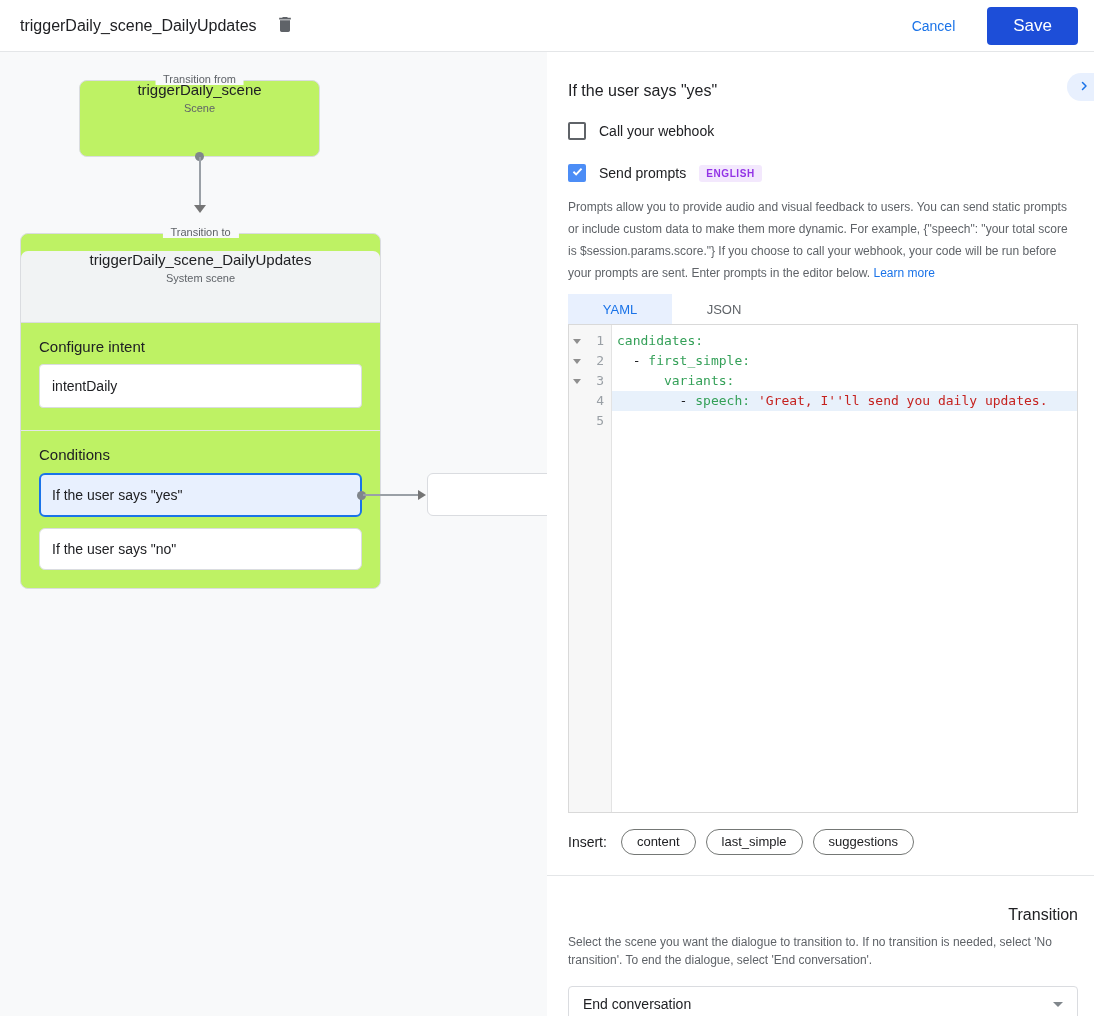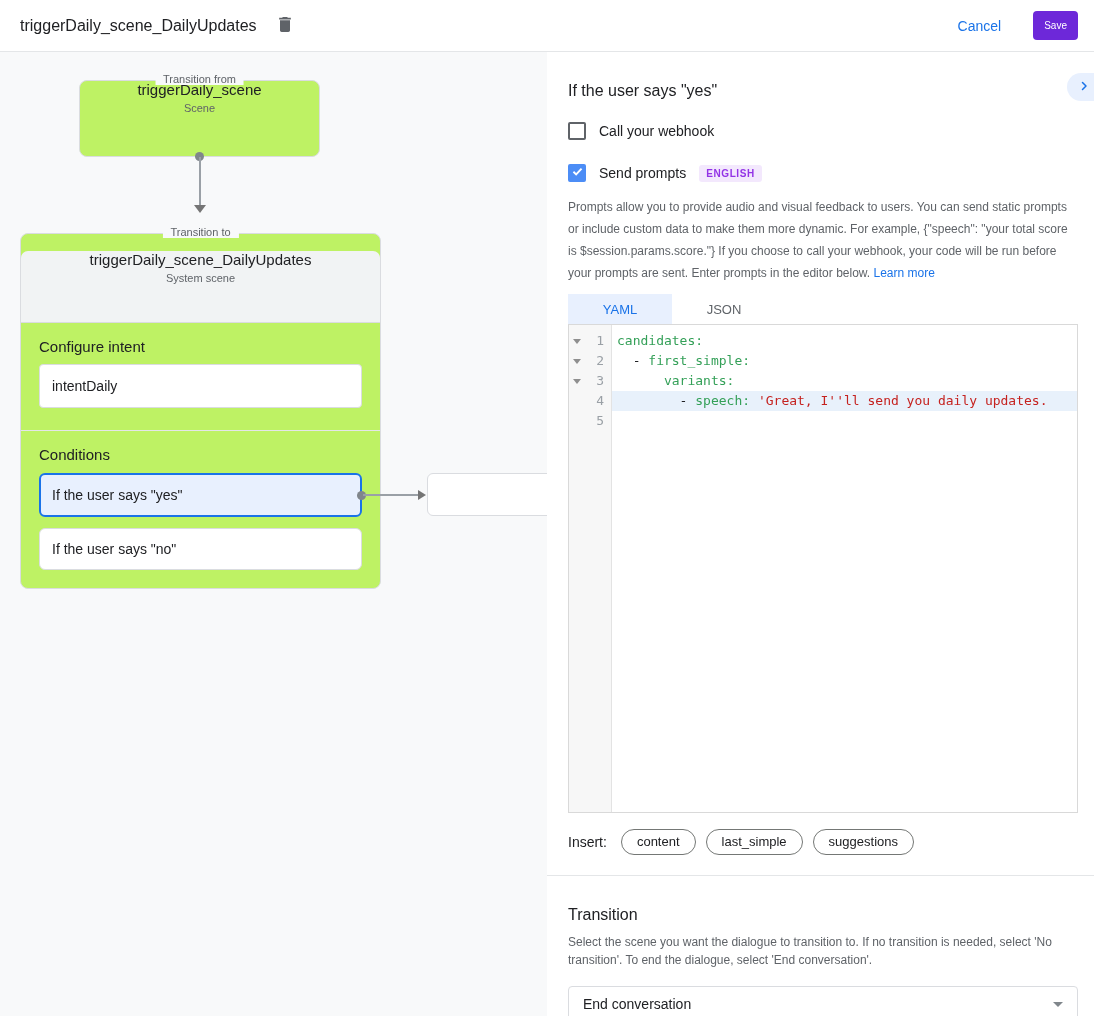--- a/index.html
+++ b/index.html
@@ -14,23 +14,23 @@
     padding:0 16px 0 20px; border-bottom:1px solid #e4e6e8; background:#fff;
   }
   .topbar-title { font-size:16px; font-weight:400; color:#202124; }
   .trash-btn { margin-left:18px; background:none; border:none; cursor:pointer; display:flex; align-items:center; }
   .topbar-spacer { flex:1; }
   .cancel-btn {
     background:none; border:none; color:#1a73e8; font-family:inherit;
     font-size:14px; font-weight:500; cursor:pointer; margin-right:32px;
   }
   .save-btn {
-    background:#6d28d9; color:#fff; border:none; border-radius:4px;
-    font-family:inherit; font-size:10px; font-weight:500;
-    padding:9px 11px; cursor:pointer;
+    background:#1d4ed8; color:#fff; border:none; border-radius:4px;
+    font-family:inherit; font-size:17px; font-weight:500;
+    padding:9px 26px; cursor:pointer;
   }
   
   .body { display:flex; height:964px; }
   .canvas { position:relative; width:547px; flex:0 0 547px; background:#f8f9fa; overflow:hidden; }
   .panel  { position:relative; flex:1; background:#fff; padding:0 16px 0 21px; }
 
   
   .flow-box { position:absolute; background:#bef264; border:1px solid #dadce0; border-radius:8px; }
   .flow-legend {
     position:absolute; top:-8px; left:50%; transform:translateX(-50%);
@@ -120,21 +120,21 @@
 
   .insert-row { display:flex; align-items:center; margin-top:16px; }
   .insert-label { font-size:14px; color:#202124; }
   .chip {
     margin-left:10px; background:#fff; border:1px solid #747775; border-radius:14px;
     padding:4px 15px 5px; font-family:inherit; font-size:13px; color:#202124; cursor:pointer;
   }
   .chip:first-of-type { margin-left:14px; }
 
   .section-divider { margin:20px -16px 0 -21px; border-top:1px solid #e4e6e8; }
-  .transition-title { margin-top:30px; font-size:16px; font-weight:400; }
+  .transition-title { margin-top:30px; font-size:16px; font-weight:400;text-align:right; }
   .transition-desc { margin-top:10px; font-size:12px; line-height:17.5px; color:#5f6368; max-width:520px; }
   .dropdown {
     margin-top:17px; height:36px; border:1px solid #dadce0; border-radius:4px; background:#fff;
     display:flex; align-items:center; padding:0 14px; font-size:14px; color:#202124; cursor:pointer;text-align:center;
   }
   .dropdown-caret { margin-left:auto; width:0; height:0;
     border-left:5px solid transparent; border-right:5px solid transparent; border-top:5px solid #80868b; }
 </style>
 </head>
 <body>

